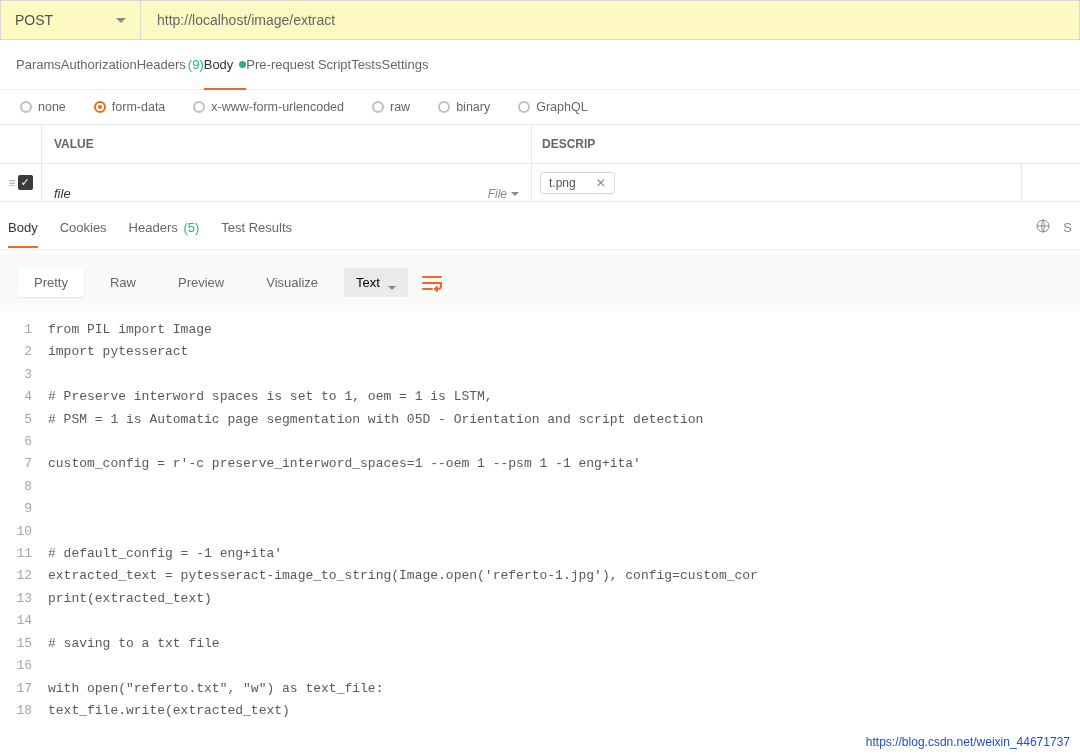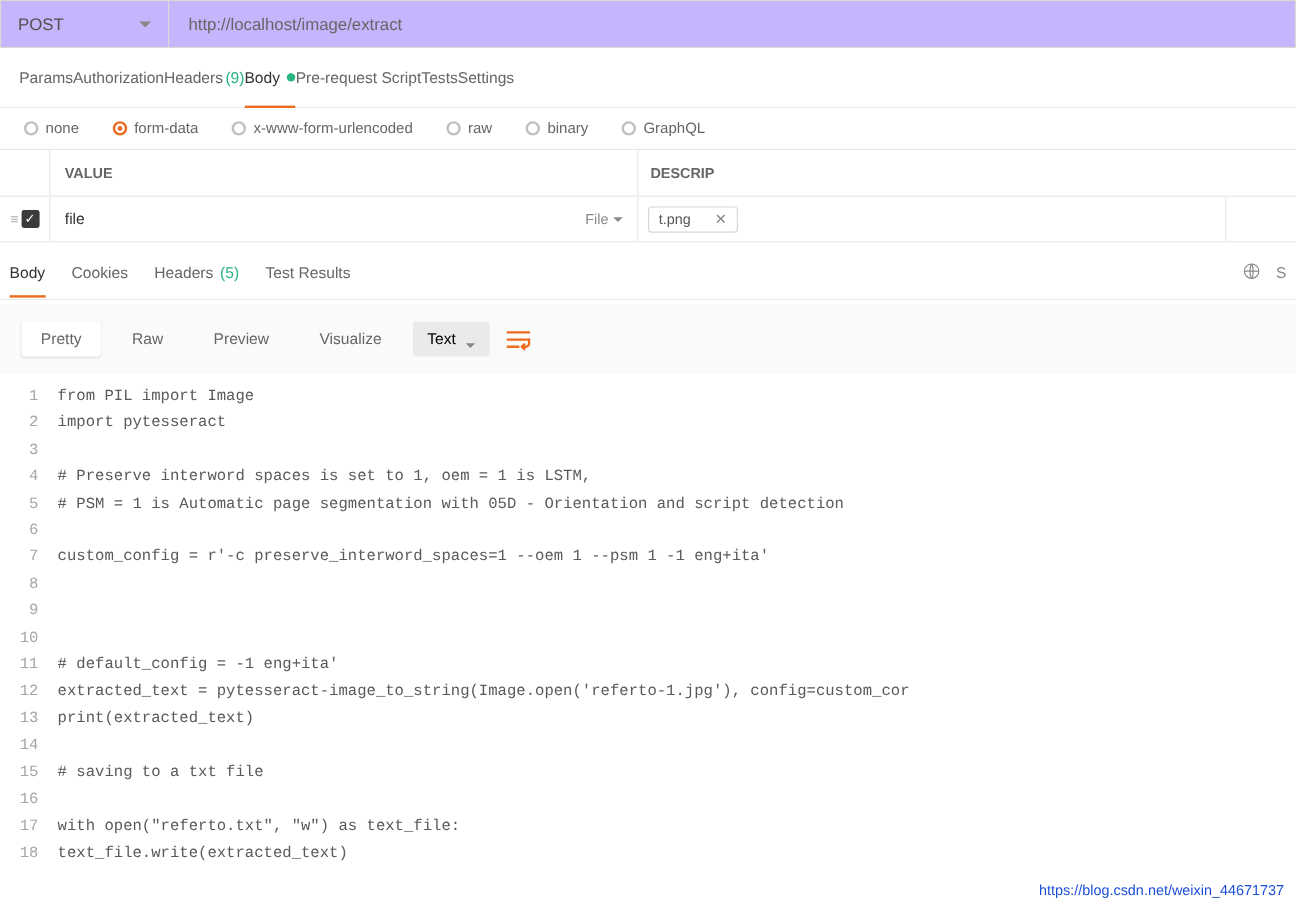--- a/index.html
+++ b/index.html
@@ -1,19 +1,19 @@
 <!DOCTYPE html>
 <html><head>
 <meta charset="utf-8">
 <style>
 * { box-sizing: border-box; margin: 0; padding: 0; }
 body { font-family: -apple-system, BlinkMacSystemFont, "Segoe UI", Arial, sans-serif; font-size: 12px; color: #666; background: #fff; width: 1080px; height: 755px; overflow: hidden; }
 
 
-.url-row { display: flex; height: 40px; background: #c4b5fd; border: 1px solid #d8d8d8; }
+.url-row { display: flex; height: 40px; background: #fef9c3; border: 1px solid #d8d8d8; }
 .method-select { width: 140px; display: flex; align-items: center; justify-content: space-between; padding: 0 14px; font-size: 14px; color: #505050; border-right: 1px solid #d8d8d8; cursor: pointer; }
 .chev-down { width: 0; height: 0; border-left: 5px solid transparent; border-right: 5px solid transparent; border-top: 5px solid #888; }
 .url-input { flex: 1; border: none; background: transparent; padding: 0 16px; font-size: 14px; color: #666; outline: none; }
 
 
 .req-tabs { display: flex; align-items: center; padding: 0 16px; height: 50px; border-bottom: 1px solid #eee; font-size: 13px; }
 .req-tab { color: #666; cursor: pointer; position: relative; height: 100%; display: flex; align-items: center; }
 .req-tab.active { color: #333; }
 .req-tab.active::after { content: ""; position: absolute; bottom: -1px; left: 0; right: 0; height: 2px; background: #ed6b1f; }
 .count-badge { color: #26b47f; margin-left: 2px; }
@@ -29,21 +29,21 @@
 
 .kv-header { display: flex; border-top: 1px solid #e8e8e8; border-bottom: 1px solid #e8e8e8; height: 40px; font-size: 12px; color: #666; font-weight: 600; background: #fff; }
 .kv-left-gutter { width: 42px; border-right: 1px solid #e8e8e8; }
 .kv-key-h { width: 490px; padding: 12px 12px; border-right: 1px solid #e8e8e8; }
 .kv-val-h { width: 490px; padding: 12px 12px; border-right: 1px solid #e8e8e8; }
 .kv-desc-h { flex: 1; padding: 12px 10px; }
 .kv-row { display: flex; border-bottom: 1px solid #e8e8e8; height: 38px; align-items: stretch; font-size: 13px; }
 .kv-check-cell { width: 42px; display: flex; align-items: center; justify-content: center; gap: 2px; border-right: 1px solid #e8e8e8; }
 .reorder-icon { color: #aaa; font-size: 12px; }
 .checkbox { width: 15px; height: 15px; background: #3b3b3b; border-radius: 2px; display: flex; align-items: center; justify-content: center; color: #fff; font-size: 11px; }
-.kv-key-cell { width: 490px; display: flex; align-items: center; justify-content: space-between; padding: 0 12px; border-right: 1px solid #e8e8e8; color: #333; }
+.kv-key-cell { width: 490px; display: flex; align-items: flex-end; justify-content: space-between; padding: 0 12px; border-right: 1px solid #e8e8e8; color: #333; font-style: italic; }
 .file-type { color: #888; font-size: 12px; display: flex; align-items: center; gap: 4px; }
 .small-chev { width: 0; height: 0; border-left: 4px solid transparent; border-right: 4px solid transparent; border-top: 4px solid #888; }
 .kv-val-cell { width: 490px; display: flex; align-items: center; padding: 0 8px; border-right: 1px solid #e8e8e8; }
 .file-chip { border: 1px solid #d8d8d8; padding: 3px 8px; border-radius: 3px; font-size: 12px; color: #555; display: inline-flex; align-items: center; gap: 20px; }
 .file-chip .x { color: #888; cursor: pointer; }
 .kv-desc-cell { flex: 1; }
 
 
 .resp-row { display: flex; align-items: center; justify-content: space-between; padding: 0 8px 0 8px; height: 44px; border-bottom: 1px solid #eee; margin-top: 4px; }
 .resp-tabs { display: flex; gap: 22px; font-size: 13px; }

